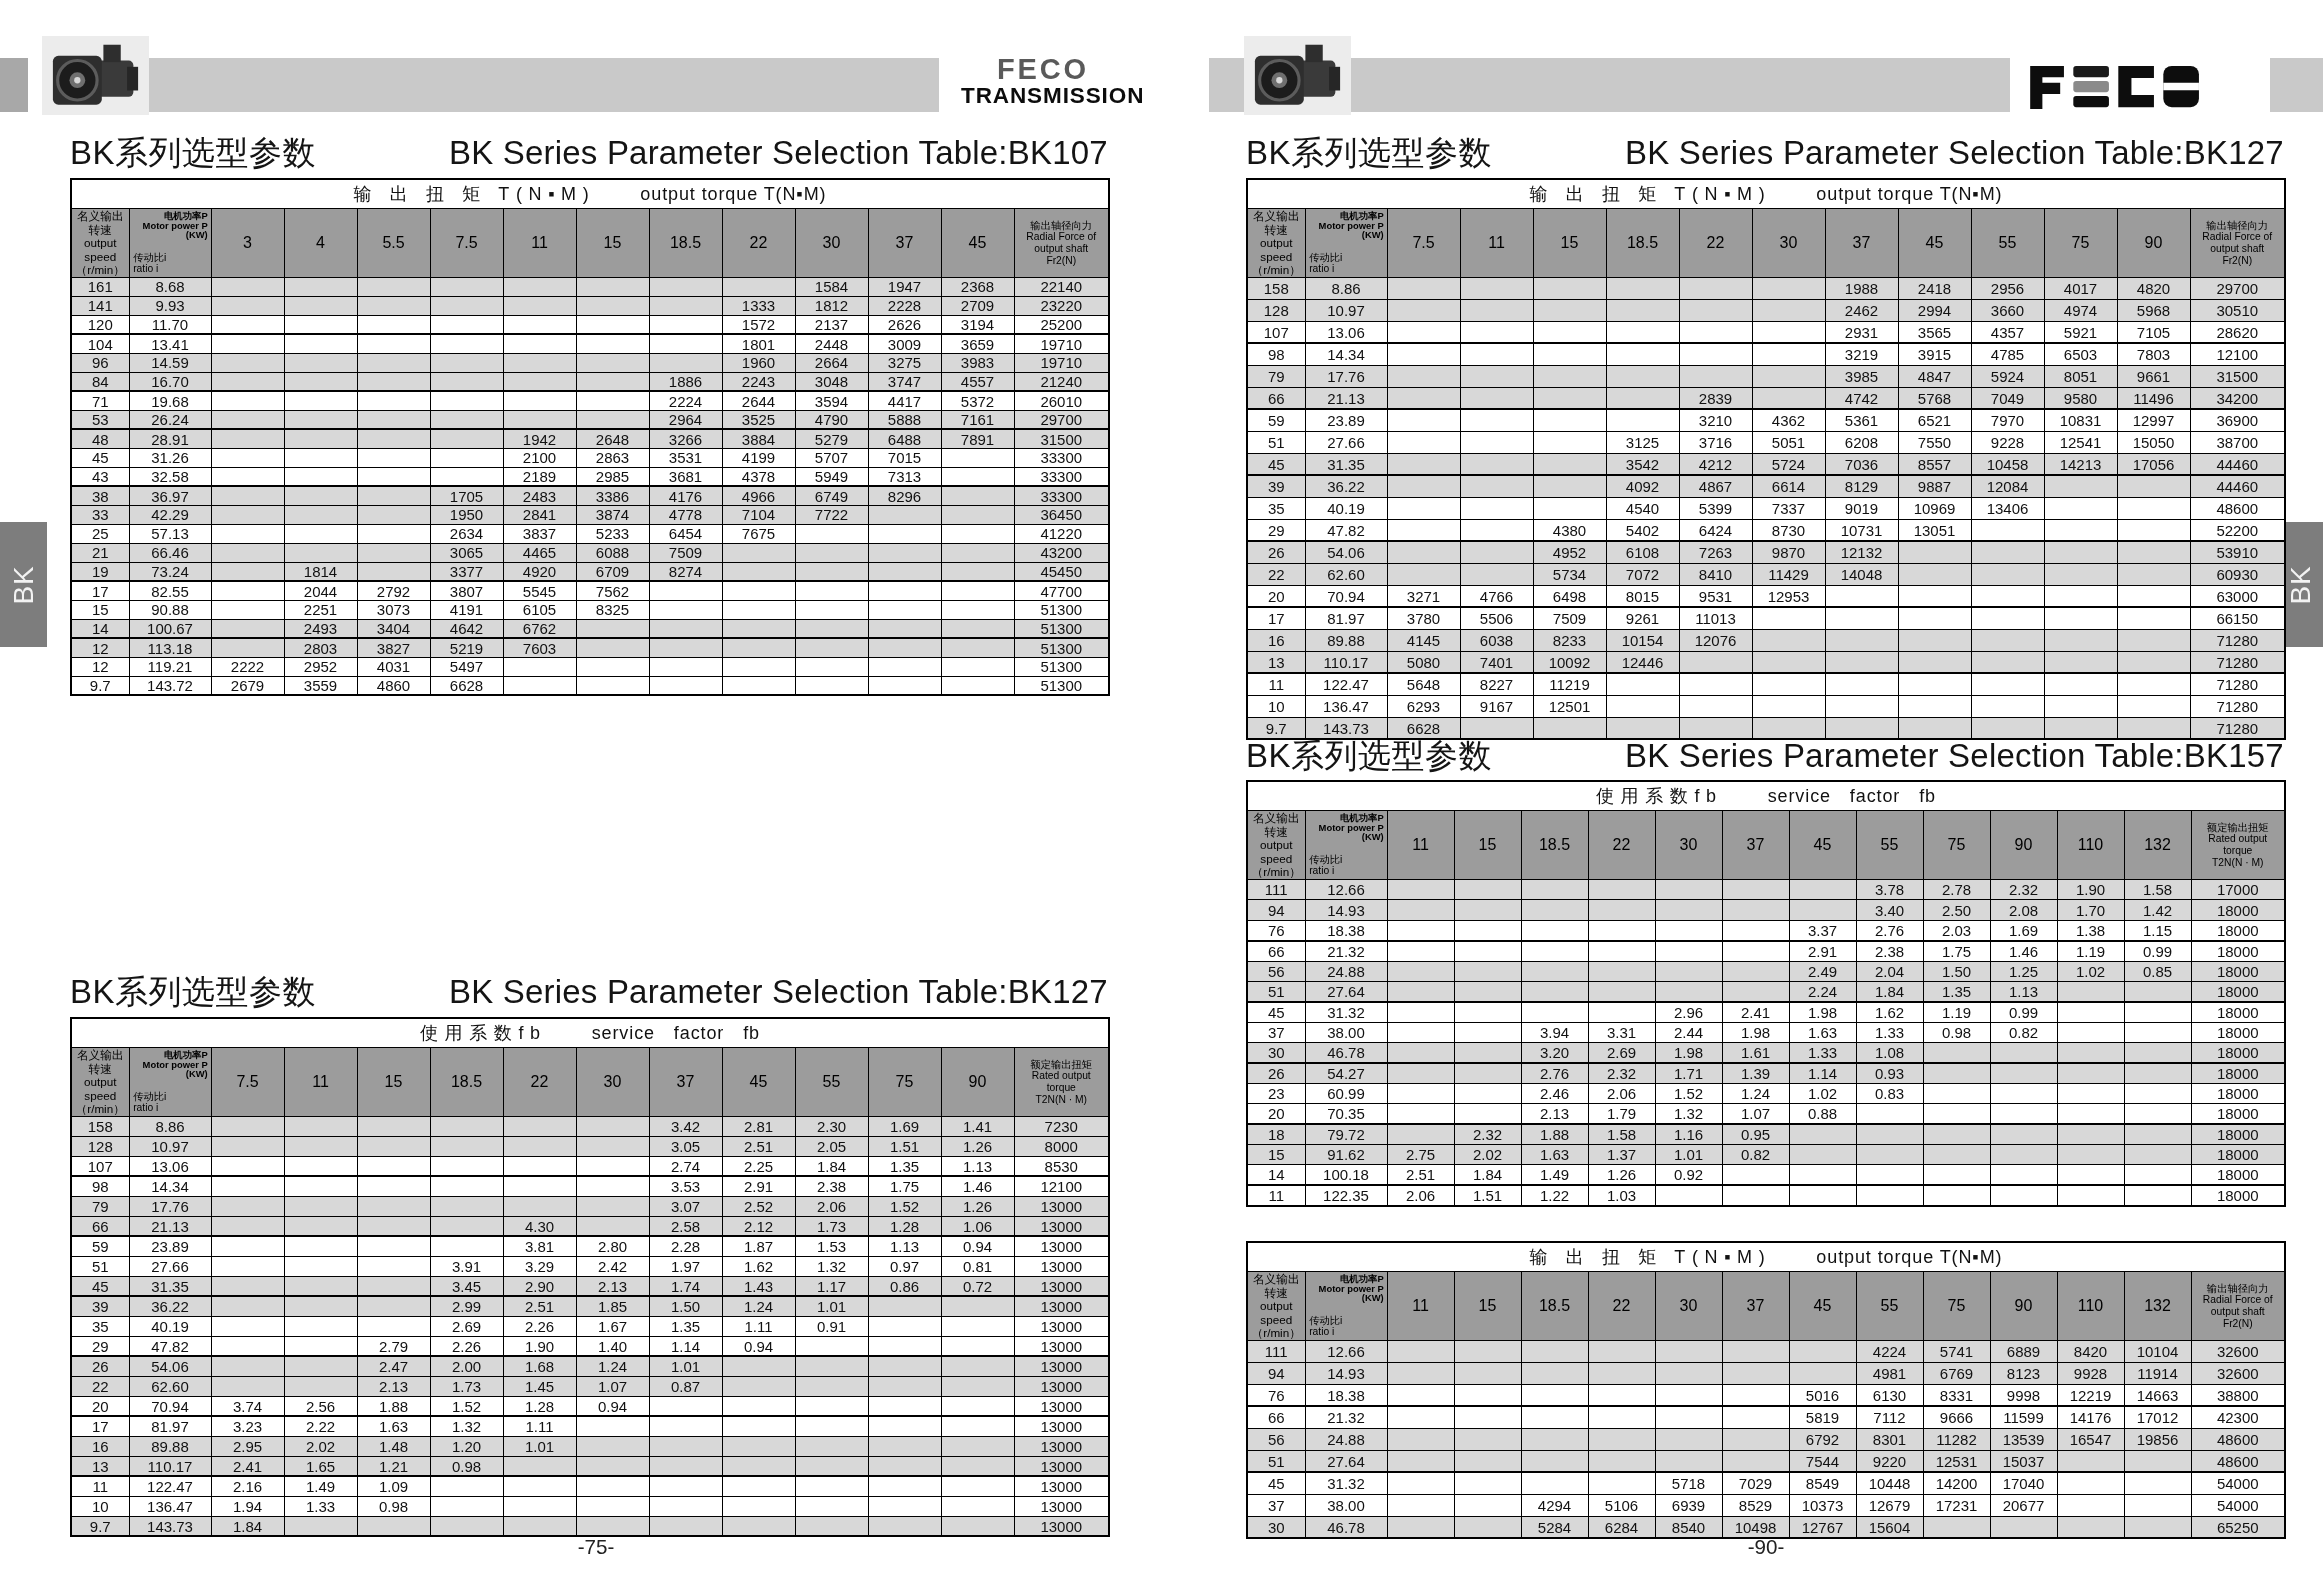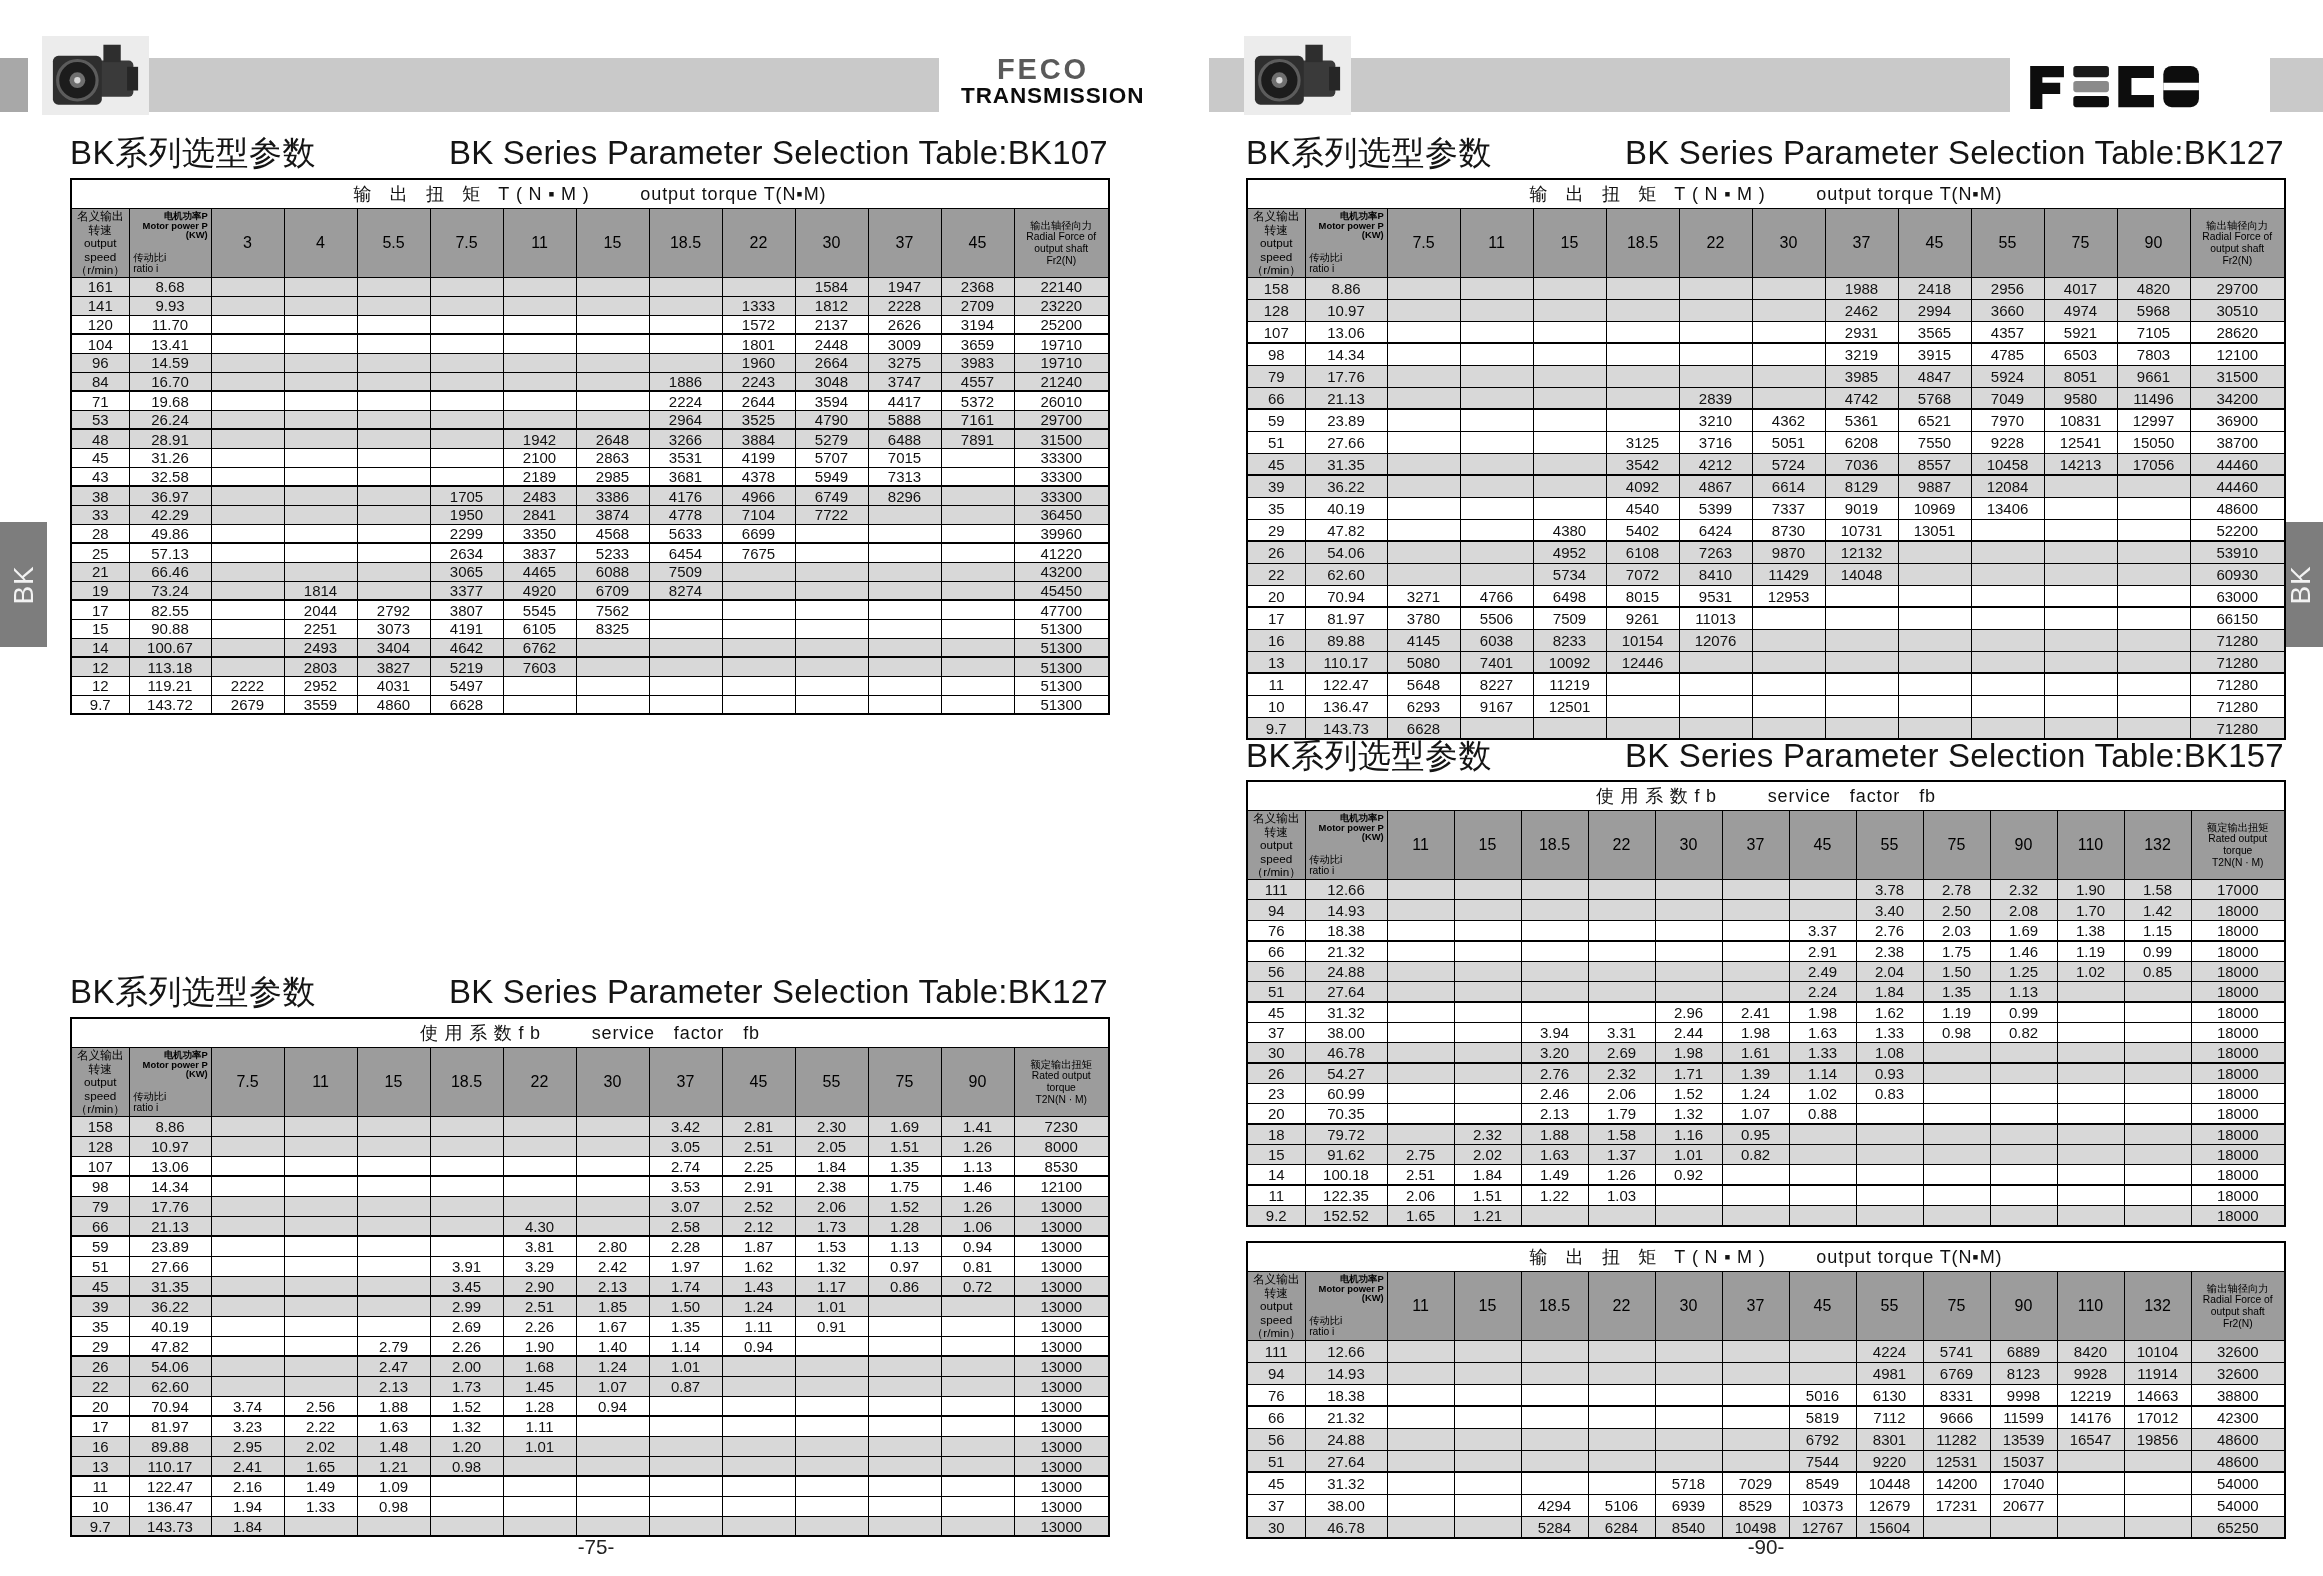--- a/index.html
+++ b/index.html
@@ -347,36 +347,20 @@
           <td>1950</td>
           <td>2841</td>
           <td>3874</td>
           <td>4778</td>
           <td>7104</td>
           <td>7722</td>
           <td></td>
           <td></td>
           <td>36450</td>
         </tr>
-        <tr class="drow thick" style="height:19px">
-          <td>28</td>
-          <td>49.86</td>
-          <td></td>
-          <td></td>
-          <td></td>
-          <td>2299</td>
-          <td>3350</td>
-          <td>4568</td>
-          <td>5633</td>
-          <td>6699</td>
-          <td></td>
-          <td></td>
-          <td></td>
-          <td>39960</td>
-        </tr>
         <tr class="drow" style="height:19px">
           <td>25</td>
           <td>57.13</td>
           <td></td>
           <td></td>
           <td></td>
           <td>2634</td>
           <td>3837</td>
           <td>5233</td>
           <td>6454</td>
@@ -1614,37 +1598,20 @@
           <td></td>
           <td></td>
           <td></td>
           <td></td>
           <td></td>
           <td></td>
           <td></td>
           <td></td>
           <td>18000</td>
         </tr>
-        <tr class="drow shade" style="height:20.4px">
-          <td>9.2</td>
-          <td>152.52</td>
-          <td>1.65</td>
-          <td>1.21</td>
-          <td></td>
-          <td></td>
-          <td></td>
-          <td></td>
-          <td></td>
-          <td></td>
-          <td></td>
-          <td></td>
-          <td></td>
-          <td></td>
-          <td>18000</td>
-        </tr>
       </tbody>
     </table>
   </div>
 
 <div class="tbl" style="left:1246px;top:1241px;">
     <table class="ptable" style="width:1040px">
       <colgroup>
         <col style="width:58px">
         <col style="width:82px">
         <col style="width:67px">

